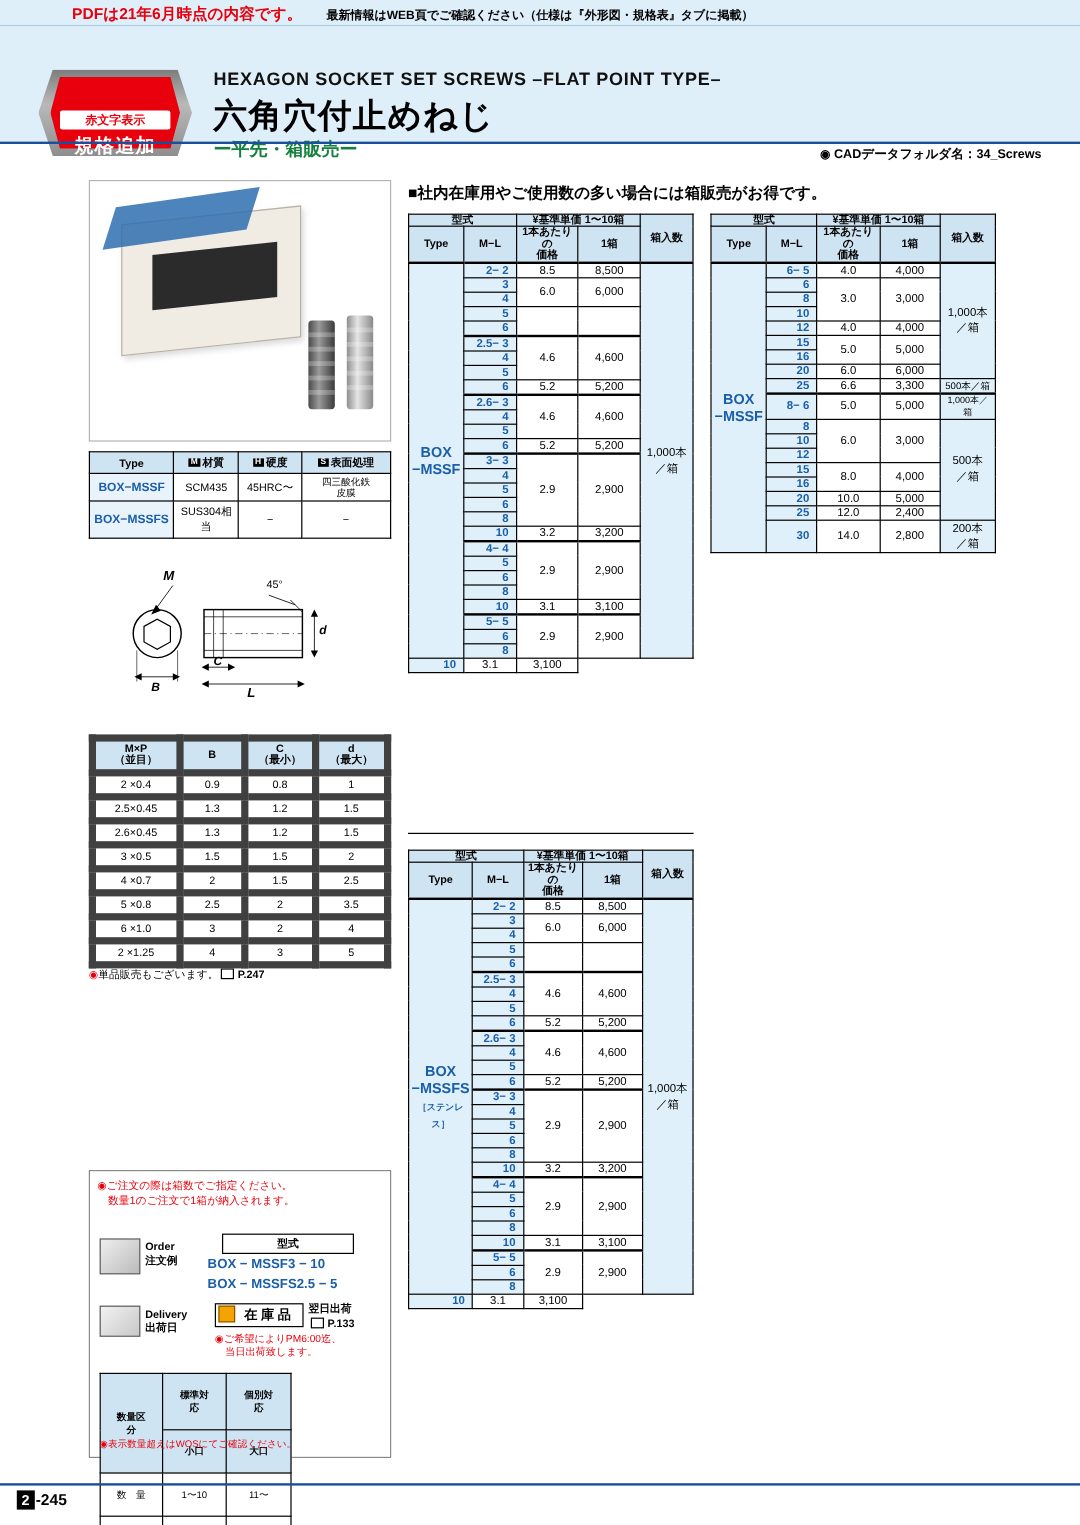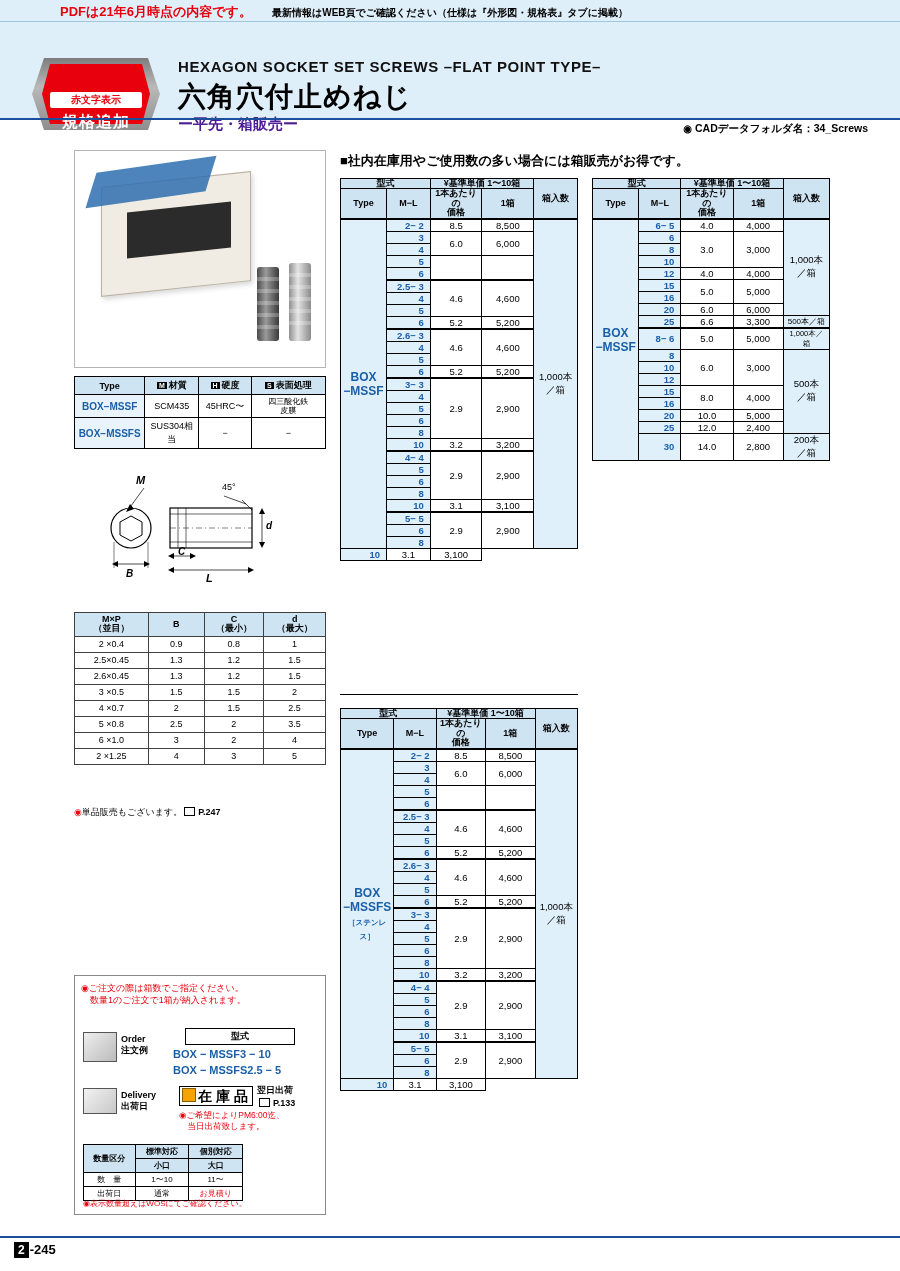--- a/index.html
+++ b/index.html
@@ -59,21 +59,21 @@
   .h-eng {
     position:absolute; left:178px; top:36px;
     font-size:15px; font-weight:bold; letter-spacing:0.6px; color:#111;
   }
   .h-jp {
     position:absolute; left:178px; top:56px;
     font-size:28px; font-weight:bold; color:#000; letter-spacing:1px;
   }
   .h-sub {
     position:absolute; left:178px; top:93px;
-    font-size:15px; font-weight:bold; color:#4c1d95;
+    font-size:15px; font-weight:bold; color:#15803d;
   }
   .cad {
     position:absolute; right:32px; top:122px;
     font-size:10.5px; font-weight:bold; color:#000;
   }
   .cad .dot { color:#000; font-size:10px; margin-right:3px; }
 
   
   .photo {
     position:absolute; left:74px; top:150px; width:252px; height:218px;
@@ -127,21 +127,21 @@
   .draw {
     position:absolute; left:74px; top:452px; width:252px; height:150px;
   }
   .draw svg { position:absolute; left:0; top:0; }
 
   
   .spec-tbl {
     position:absolute; left:74px; top:612px; width:252px; font-size:9px;
   }
   .spec-tbl td, .spec-tbl th {
-    border:1px solid #404040; text-align:center; padding:2px 1px; height:16px;
+    border:6px solid #404040; text-align:center; padding:2px 1px; height:16px;
   }
   .spec-tbl th { background:#cfe4f3; font-weight:bold; line-height:1.05; }
   .note-p247 {
     position:absolute; left:74px; top:806px; font-size:9px; color:#000;
   }
   .note-p247 .circ { color:#e8000d; }
   .note-p247 .pg { font-weight:bold; }
   .pgicon {
     display:inline-block; width:11px; height:9px; background:#fff;
     border:1px solid #000; margin:0 3px -1px 2px; position:relative;
@@ -168,34 +168,34 @@
   }
   .ob-ex1 { position:absolute; left:98px; top:72px; font-size:11px; font-weight:bold; color:#1b5fa8; }
   .ob-ex2 { position:absolute; left:98px; top:88px; font-size:11px; font-weight:bold; color:#1b5fa8; }
   .ob-truck {
     position:absolute; left:8px; top:112px; width:34px; height:26px;
     border:1px solid #555; background:linear-gradient(135deg,#f2f2f2,#c8c8c8);
   }
   .ob-del-lab { position:absolute; left:46px; top:114px; font-size:9px; font-weight:bold; line-height:1.2; }
   .ob-stock {
     position:absolute; left:104px; top:110px; width:74px; height:20px;
-    border:1px solid #000; font-size:14px; font-weight:bold; text-align:center;
+    border:1px solid #000; font-size:11px; font-weight:bold; text-align:center;
     line-height:18px; background:#fff;
   }
   .ob-cube {
     position:absolute; left:107px; top:112px; width:14px; height:14px;
     background:#f5a300; border:1px solid #8a5c00;
   }
   .ob-stock span { margin-left:14px; }
   .ob-p133 { position:absolute; left:182px; top:122px; font-size:9px; font-weight:bold; }
   .ob-next { position:absolute; left:182px; top:108px; font-size:9px; font-weight:bold; }
   .ob-note2 { position:absolute; left:104px; top:134px; width:140px; font-size:8.5px; color:#e8000d; line-height:1.3; }
   .qty-tbl { position:absolute; left:8px; top:168px; width:160px; font-size:8px; }
   .qty-tbl td, .qty-tbl th {
-    border:1px solid #000; text-align:center; padding:1px; height:14px;
+    border:1px solid #000; text-align:center; padding:12px; height:14px;
   }
   .qty-tbl th { background:#cfe4f3; font-weight:bold; }
   .ob-note3 { position:absolute; left:8px; top:222px; font-size:8px; color:#e8000d; }
 
   
   .sec-head {
     position:absolute; left:340px; top:152px;
     font-size:13px; font-weight:bold; color:#000;
   }
 

